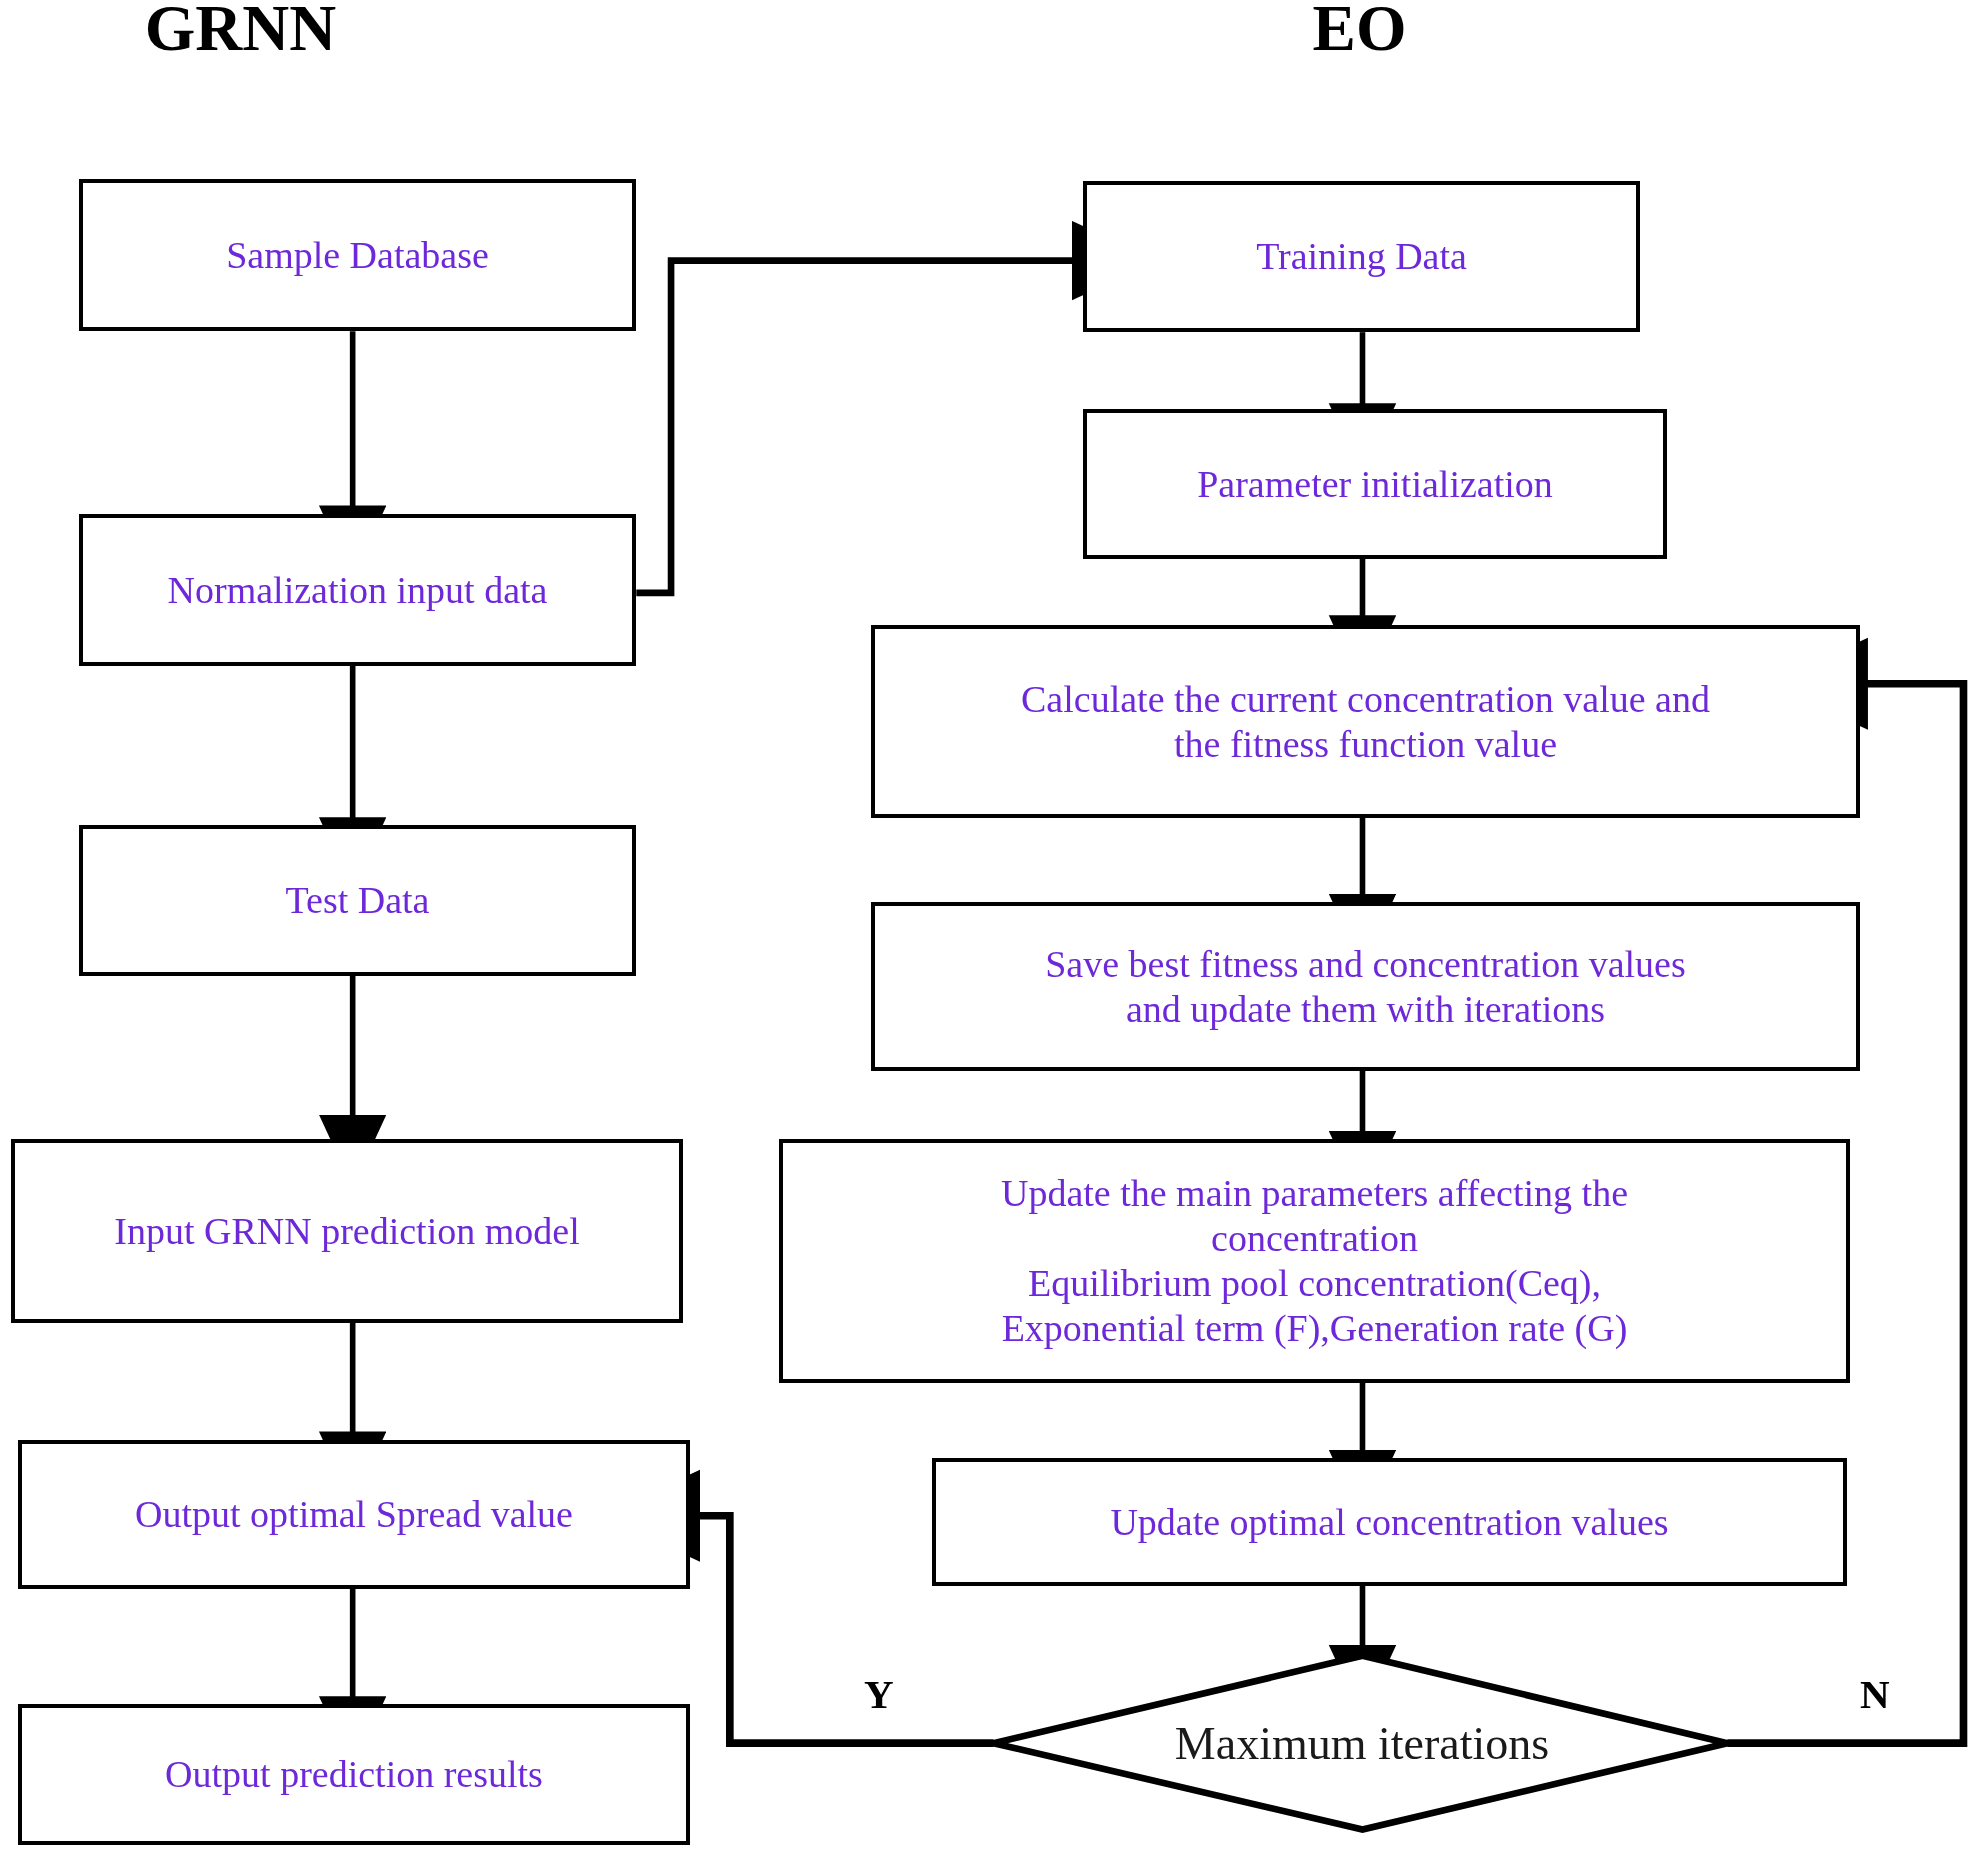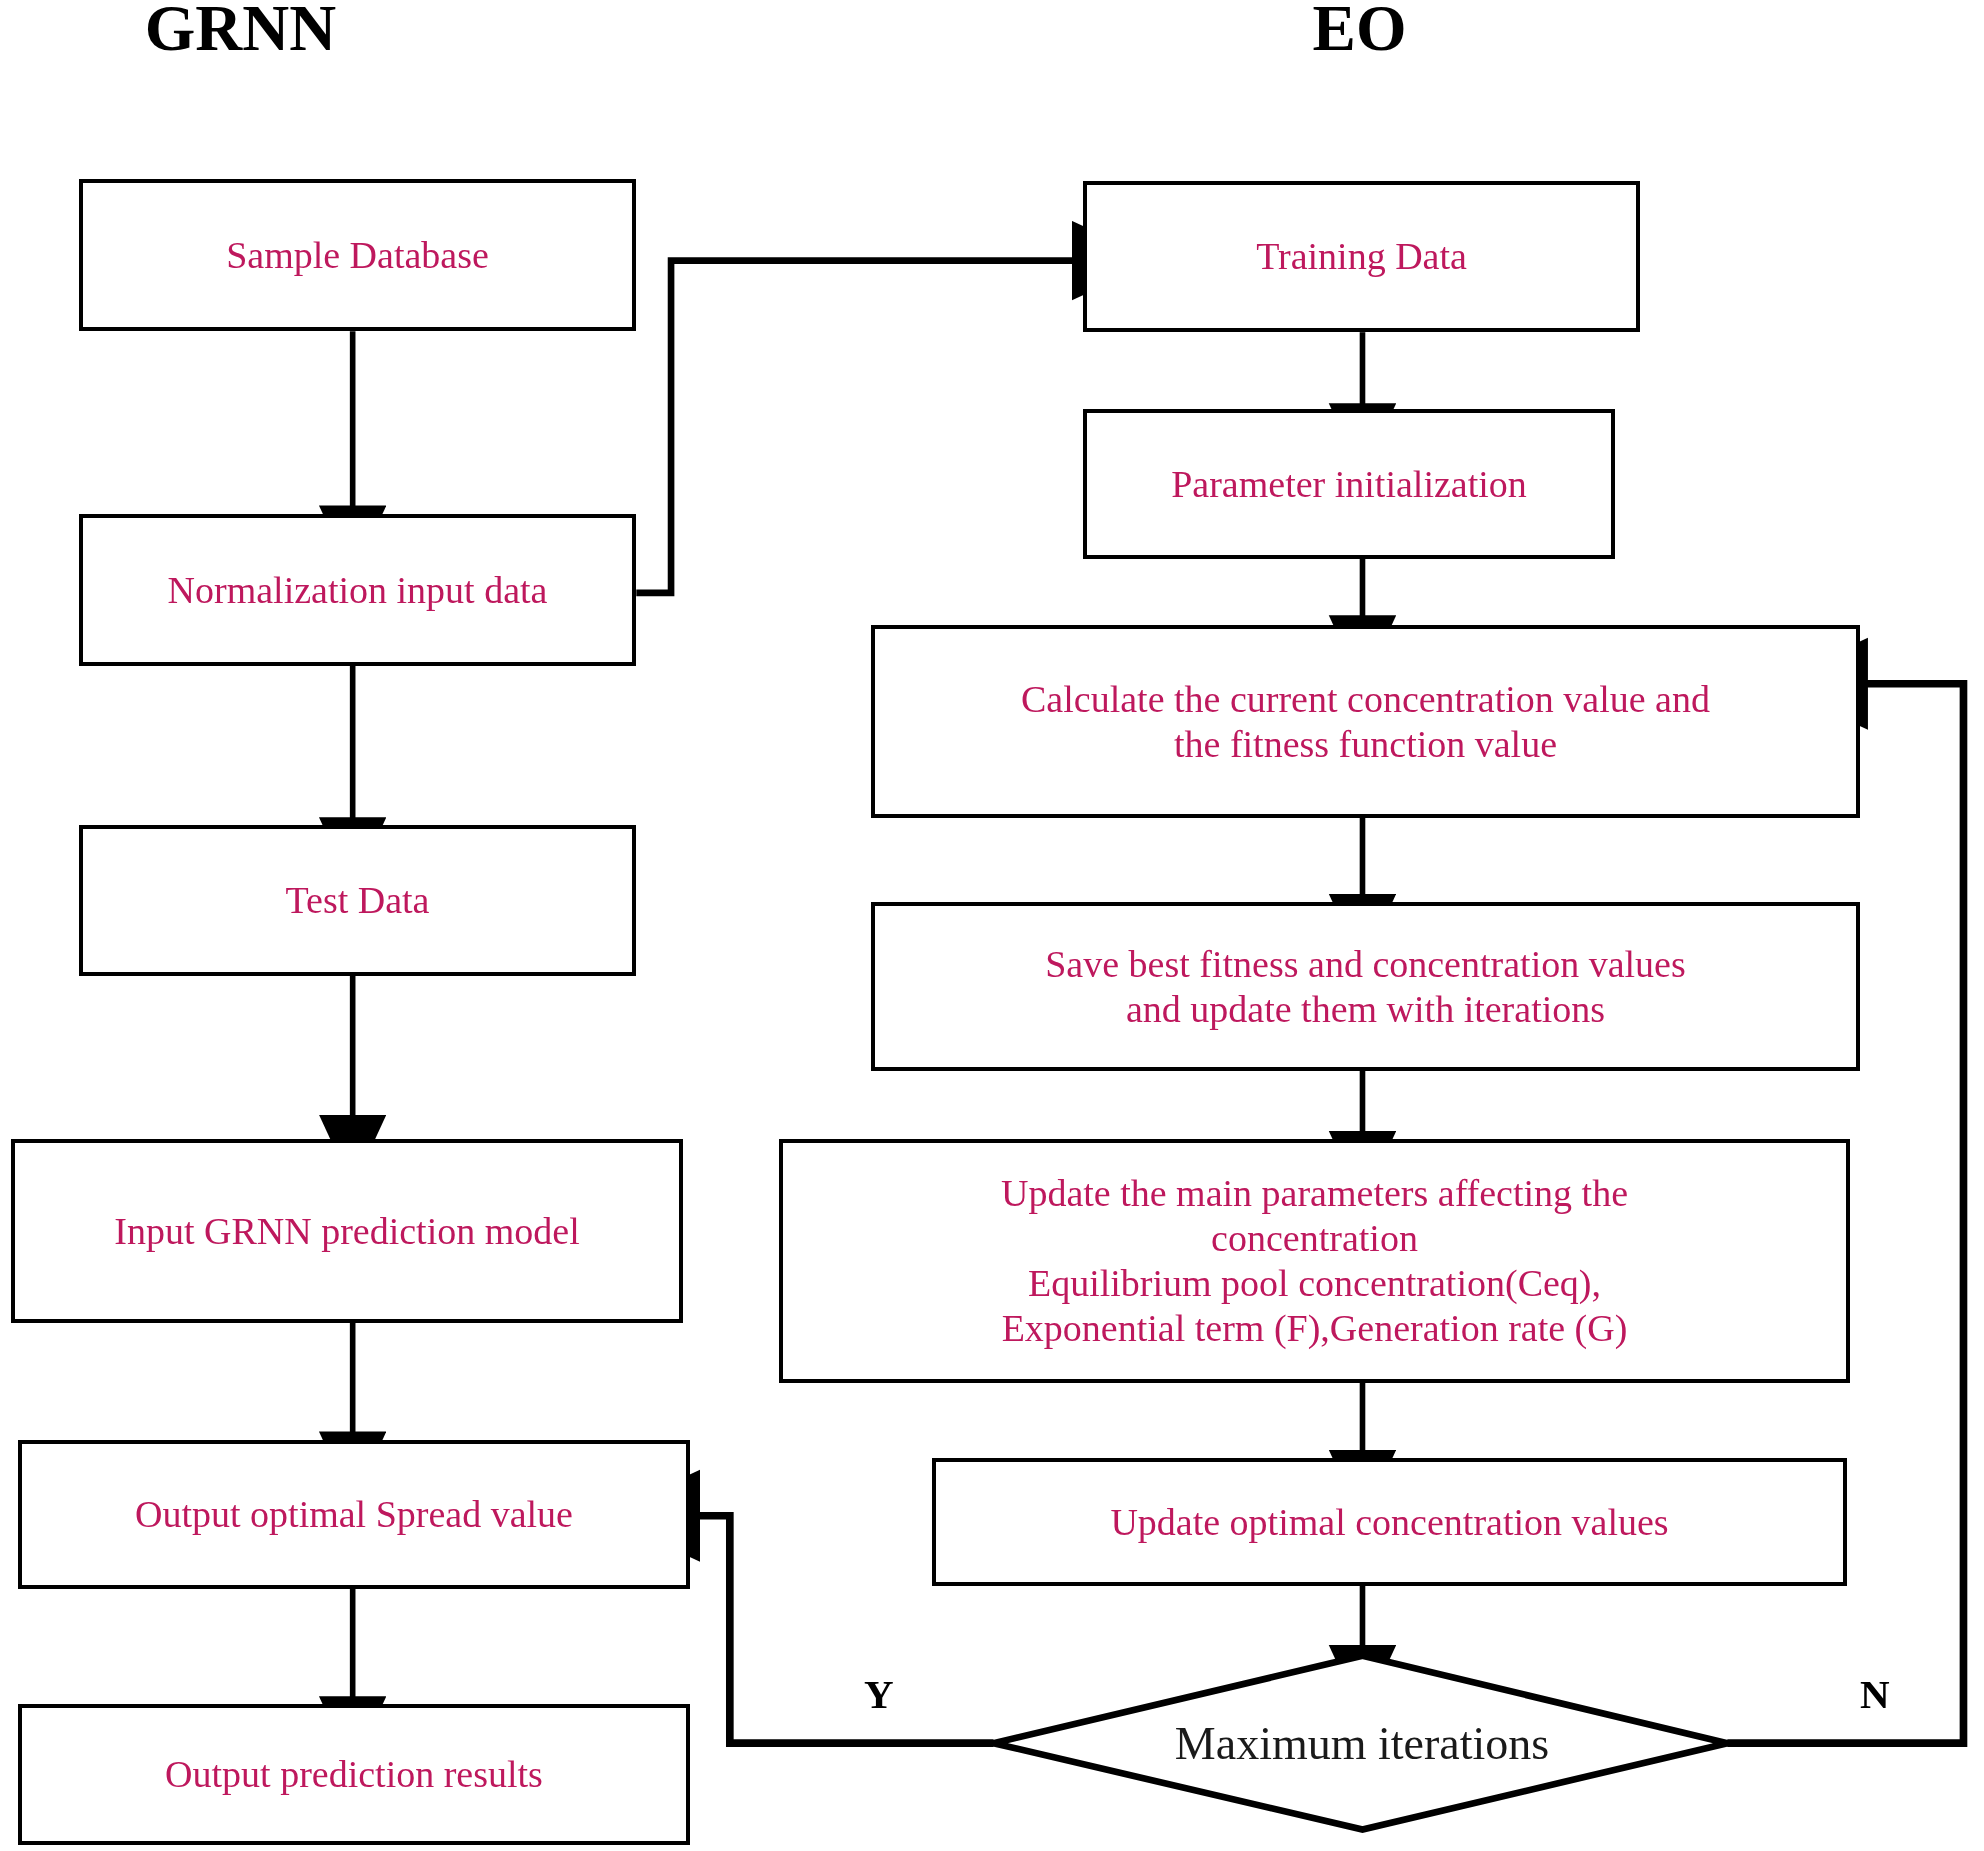--- a/index.html
+++ b/index.html
@@ -27,21 +27,21 @@
 
   .node{
     position:absolute;
     box-sizing:border-box;
     border:4.6px solid #000;
     background:#ffffff;
     display:flex;
     align-items:center;
     justify-content:center;
     text-align:center;
-    color:#be185d;
+    color:#6d28d9;
     font-family:"Liberation Serif", serif;
     font-size:38px;
     line-height:1.18;
     padding:0 7.2px;
   }
   .node span{display:block;white-space:pre-line;}
 
   .branch-label{
     position:absolute;
     font-family:"Liberation Serif", serif;
@@ -139,21 +139,21 @@
   </div>
 
   <div class="node" style="left:18px; top:1704px; width:672px; height:141px;">
     <span>Output prediction results</span>
   </div>
 
   <div class="node" style="left:1083px; top:181px; width:557px; height:151px;">
     <span>Training Data</span>
   </div>
 
-  <div class="node" style="left:1083px; top:409px; width:532px; height:150px;">
+  <div class="node" style="left:1083px; top:409px; width:584px; height:150px;">
     <span>Parameter initialization</span>
   </div>
 
   <div class="node" style="left:871px; top:625px; width:989px; height:193px;">
     <span>Calculate the current concentration value and
 the fitness function value</span>
   </div>
 
   <div class="node" style="left:871px; top:902px; width:989px; height:169px;">
     <span>Save best fitness  and concentration values

